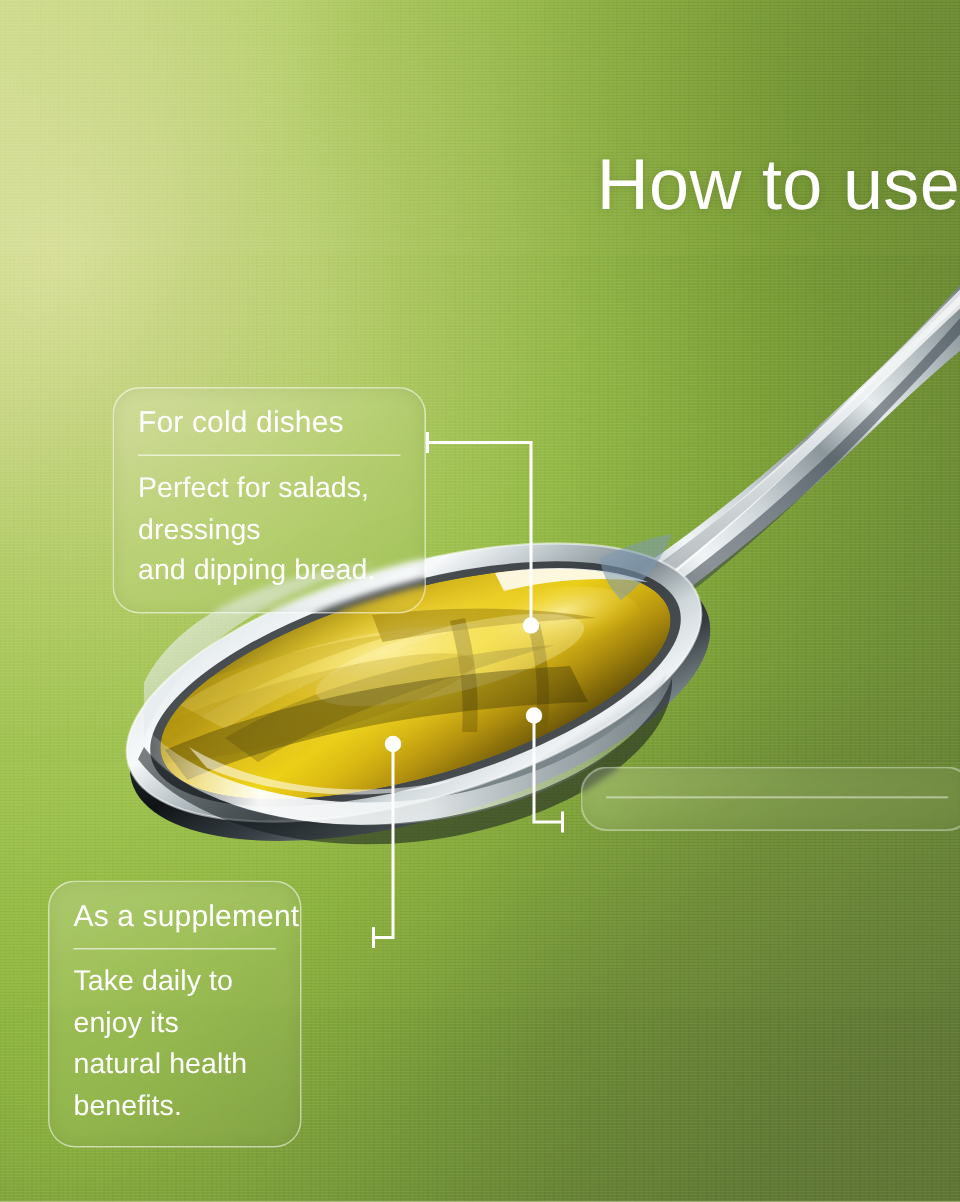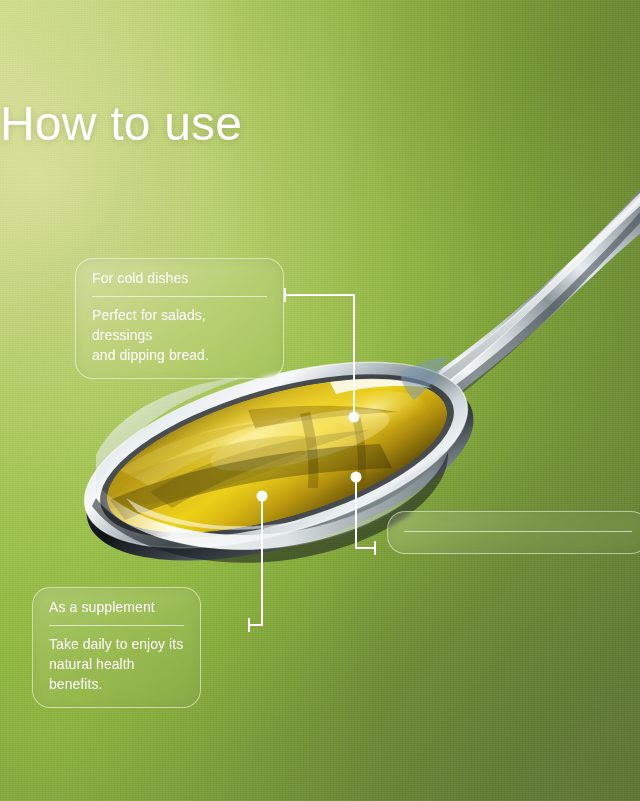--- a/index.html
+++ b/index.html
@@ -42,21 +42,21 @@
       repeating-linear-gradient(90deg, rgba(0,0,0,.5) 0 1px, rgba(0,0,0,0) 1px 3px);
     mix-blend-mode:overlay;
   }
 
   
   #spoon { position:absolute; left:0; top:0; width:640px; height:801px; }
 
   
   .title {
     position:absolute; left:0; top:98px; width:640px;
-    text-align:left;
+    text-align:right;
     color:#ffffff;
     font-size:48px;
     font-weight:300;
     letter-spacing:.2px;
     line-height:1.1;
     text-shadow:0 1px 6px rgba(40,55,10,.18);
   }
 
   
   #connectors { position:absolute; left:0; top:0; width:640px; height:801px; }
@@ -67,33 +67,33 @@
     border-radius:18px;
     border:1px solid rgba(255,255,255,.50);
     background:
       linear-gradient(160deg, rgba(255,255,255,.20) 0%, rgba(255,255,255,.09) 45%, rgba(255,255,255,.04) 100%);
     backdrop-filter:blur(2px);
     padding:11px 16px 13px 16px;
     color:#fff;
     box-shadow:0 1px 10px rgba(50,65,20,.10) inset;
   }
   .card-title {
-    font-size:14px;
+    font-size:20px;
     font-weight:400;
     line-height:1.25;
     letter-spacing:.1px;
     white-space:nowrap;
   }
   .card-rule {
     height:1px;
     background:rgba(255,255,255,.62);
     margin:8px 0 8px 0;
   }
   .card-body {
-    font-size:14px;
+    font-size:19px;
     font-weight:400;
     line-height:1.45;
     letter-spacing:.05px;
     white-space:pre-line;
   }
 
   #card-cold      { left:75px;  top:258px; width:209px; }
   #card-cooking   { left:387px; top:511px; width:262px; }
   #card-supplement{ left:32px;  top:587px; width:169px; }
 </style>

